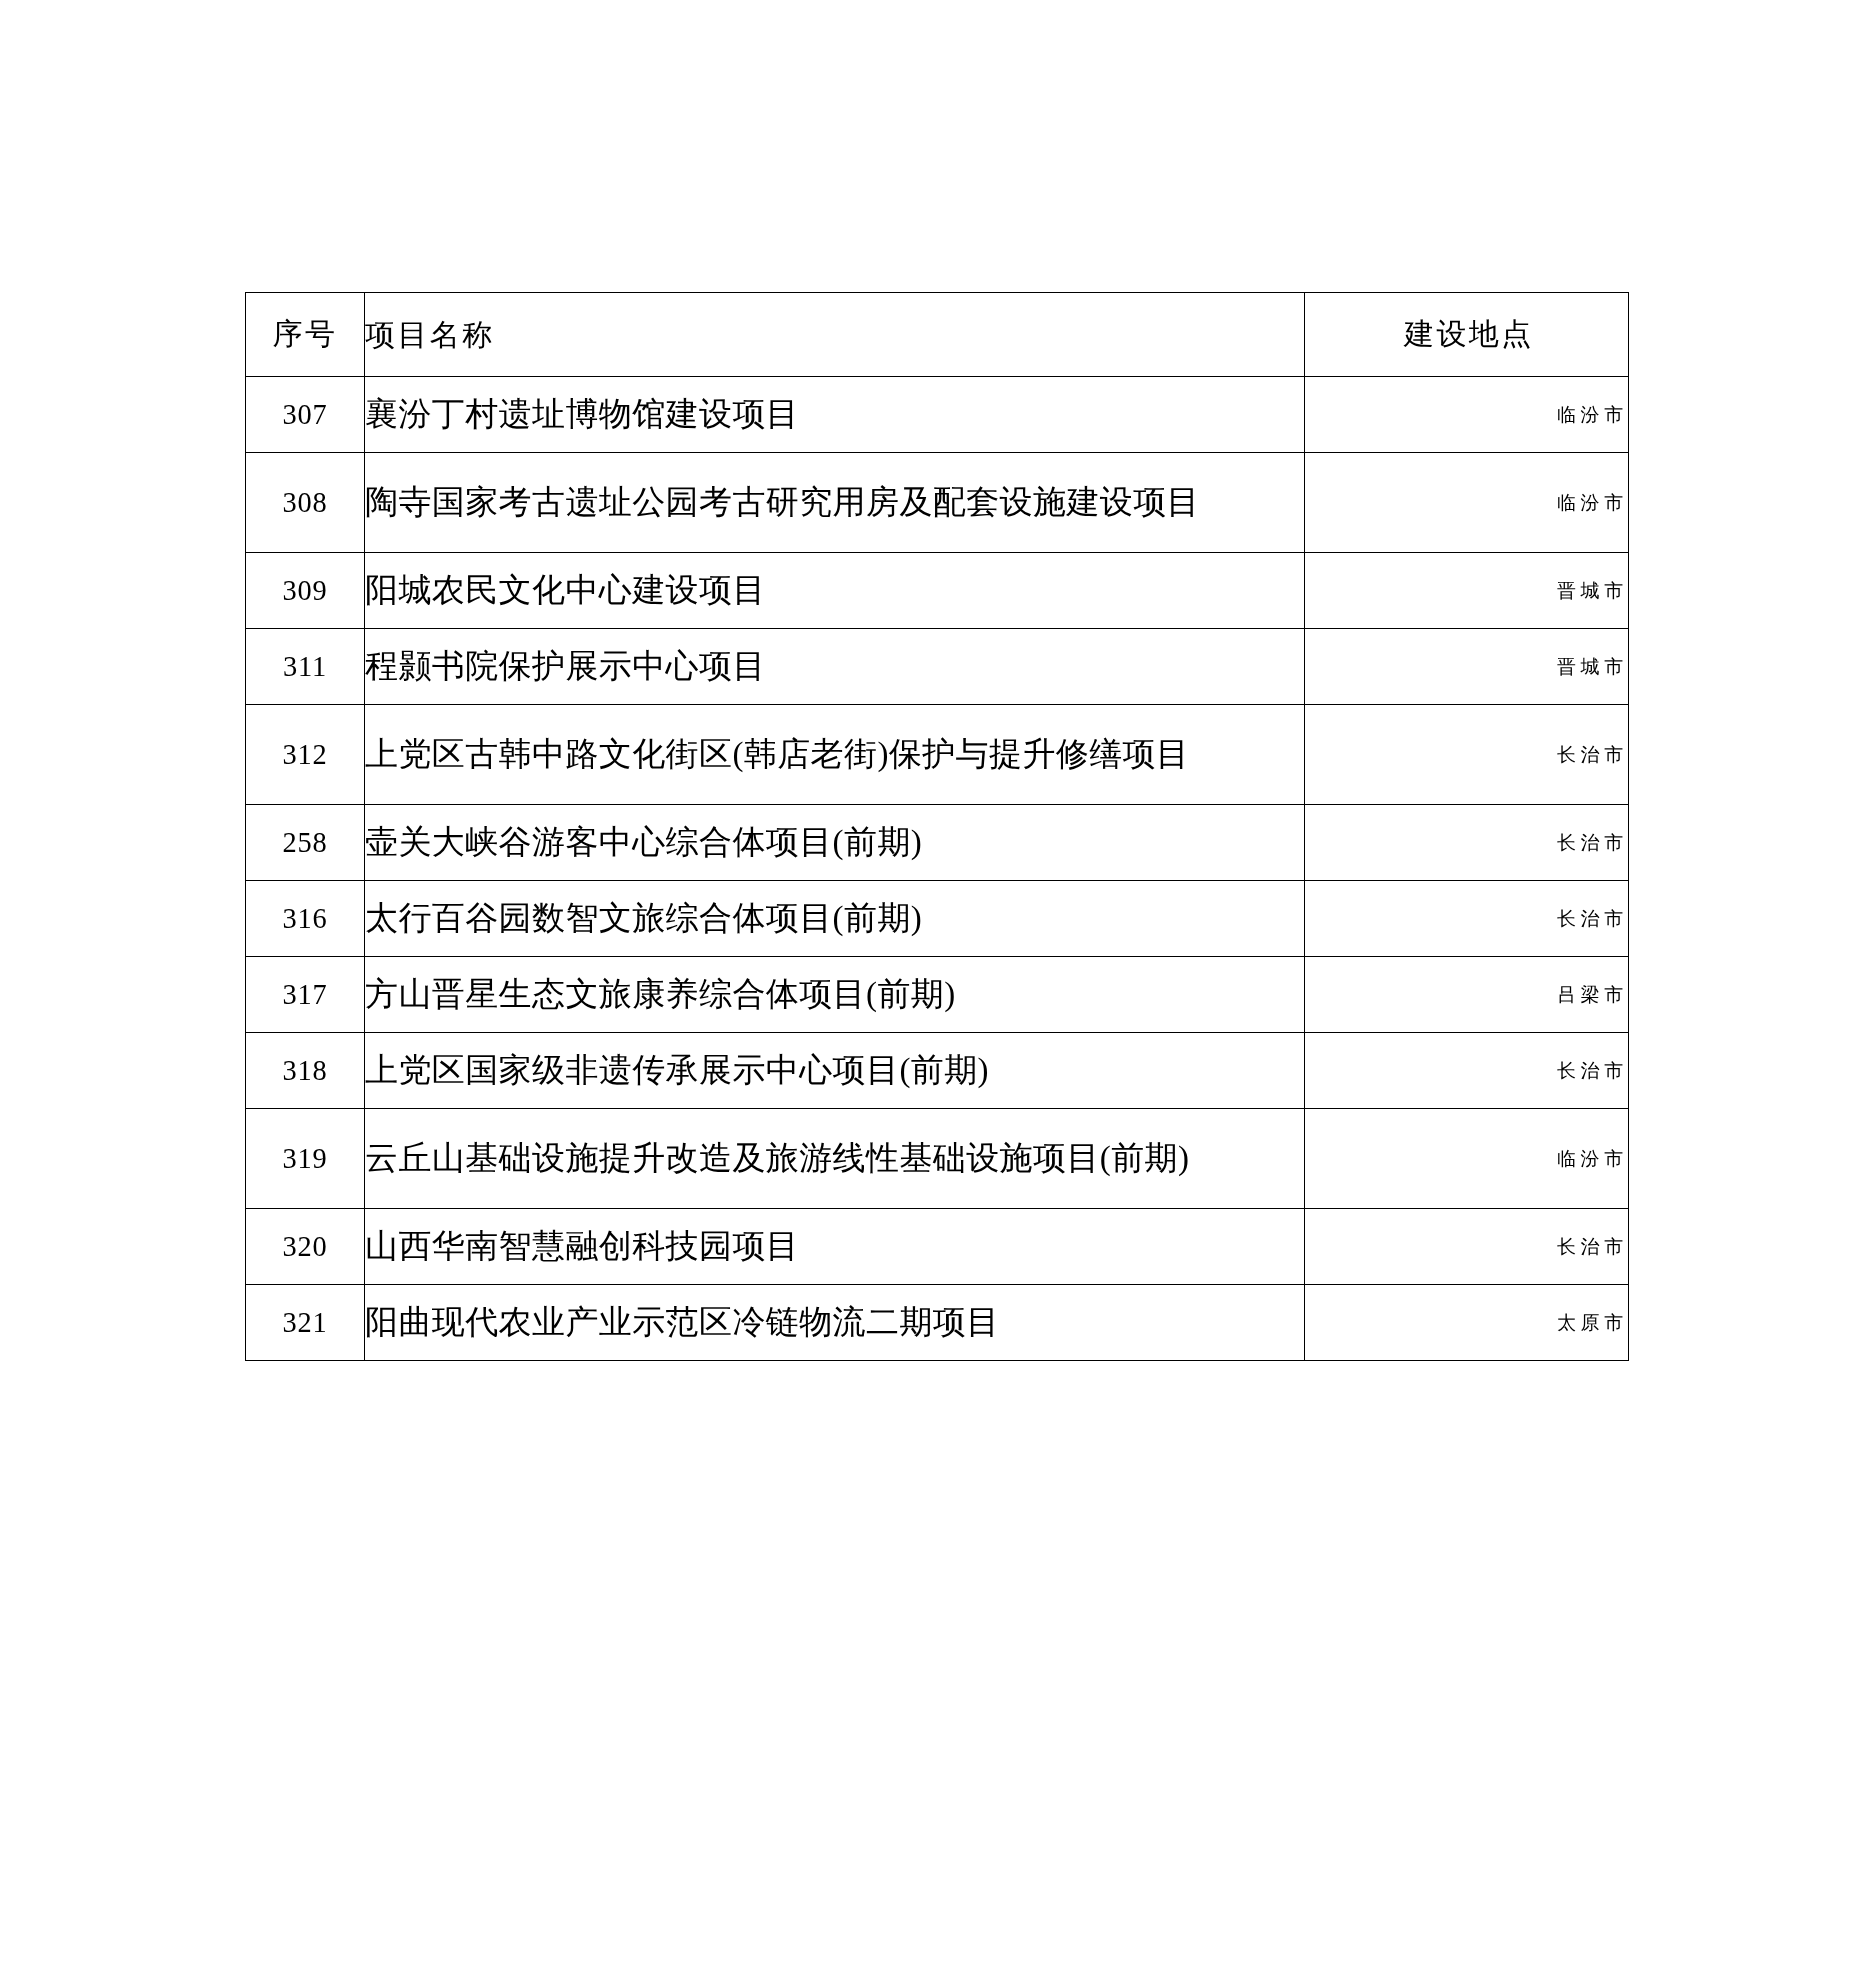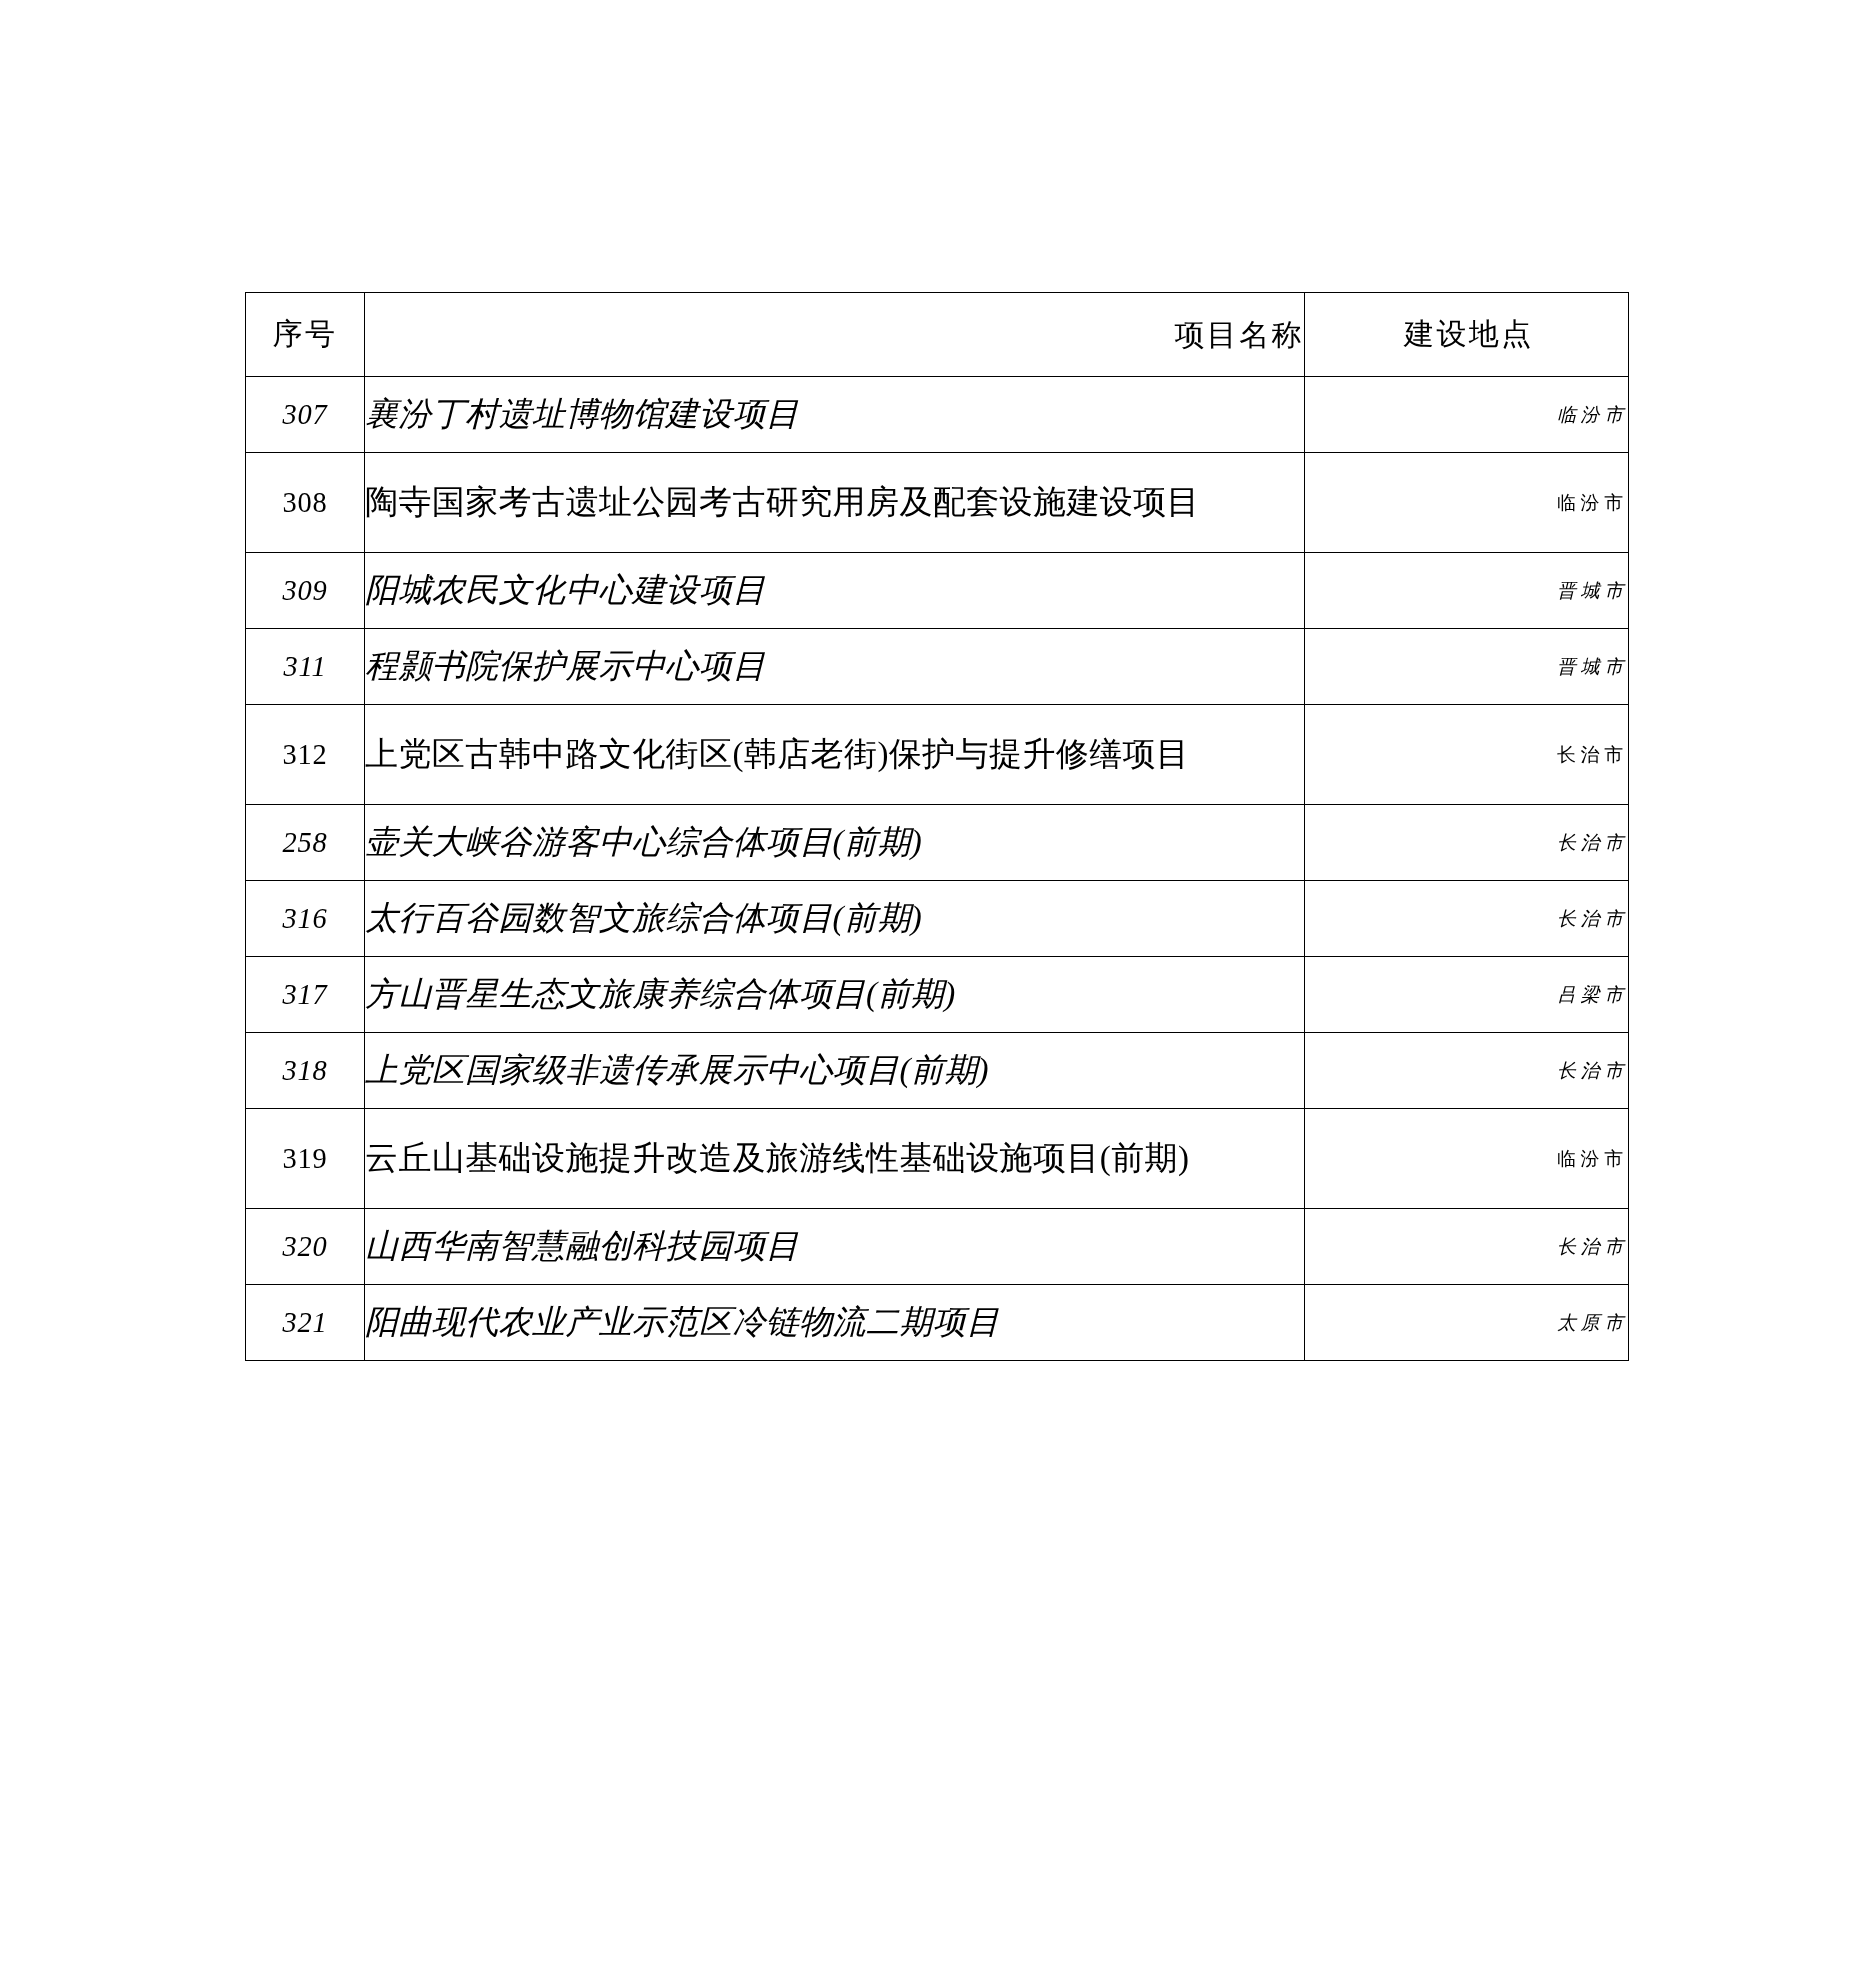--- a/index.html
+++ b/index.html
@@ -57,21 +57,21 @@
     letter-spacing: 0.4px;
     padding: 10.3px 12px 10.3px 13.4px;
     line-height: 1.45;
   }
   .loc-cell {
     text-align: right;
     font-size: 19px;
     letter-spacing: 4.7px;
     text-indent: 4.7px;
   }
-  .row-1 td { height: 75px; font-style: italic; }
+  .row-1 td { height: 75px; }
   .row-2 td { height: 99px; }
   .section-cell {
     text-align: left;
     font-size: 29px;
     letter-spacing: 0.8px;
     padding: 16px 12px 16px 13.4px;
     height: 75px;
   }
 </style>
 </head>
@@ -81,21 +81,21 @@
   <div class="table-wrap">
     <table class="doc-table">
       <colgroup>
         <col class="c-seq">
         <col class="c-name">
         <col class="c-loc">
       </colgroup>
       <tbody id="table-body">
         <tr class="header-row">
           <td class="seq-cell">序号</td>
-          <td class="name-cell" style="text-align:right;margin-top:20px;">项目名称</td>
+          <td class="name-cell" style="text-align:left;margin-top:20px;">项目名称</td>
           <td class="loc-cell">建设地点</td>
         </tr>
       <tr class="row-1">
             <td class="seq-cell">307</td>
             <td class="name-cell">襄汾丁村遗址博物馆建设项目</td>
             <td class="loc-cell">临汾市</td>
           </tr>
           <tr class="row-2">
             <td class="seq-cell">308</td>
             <td class="name-cell">陶寺国家考古遗址公园考古研究用房及配套设施建设项目</td>

